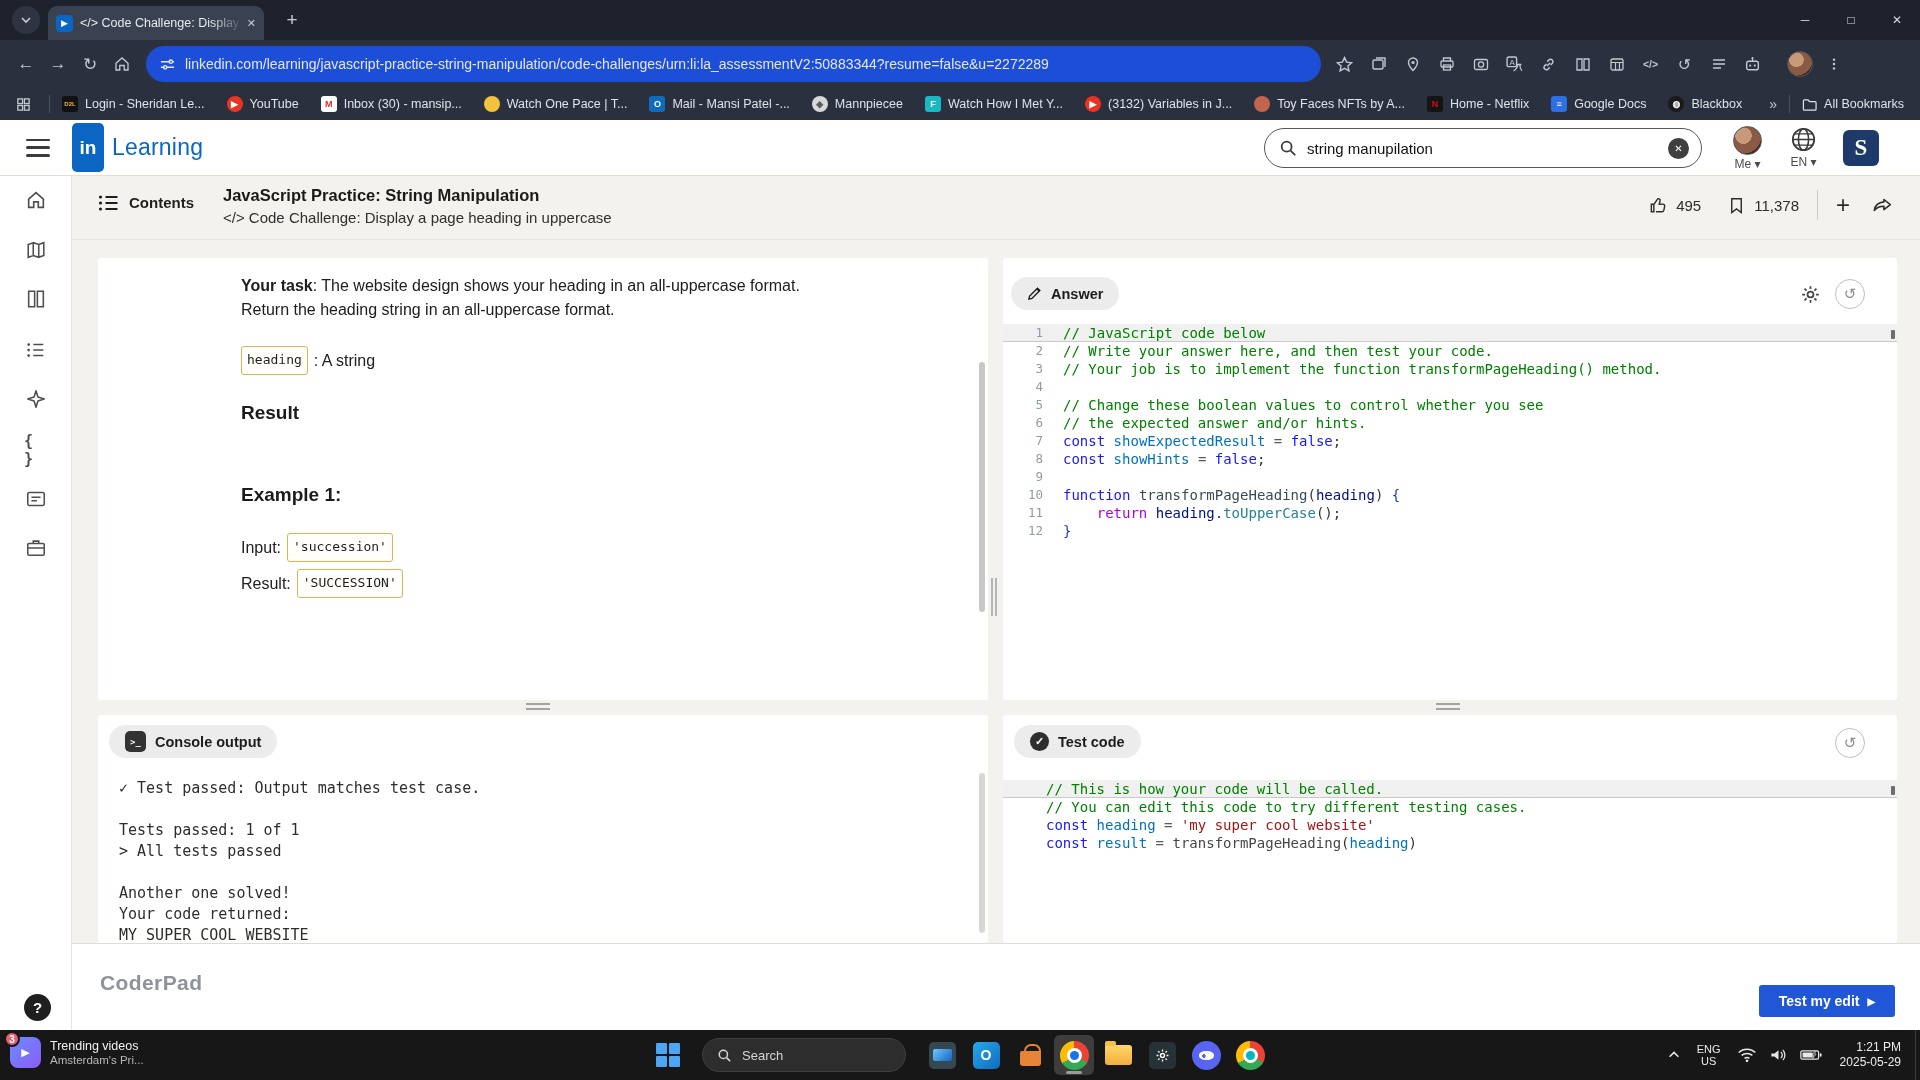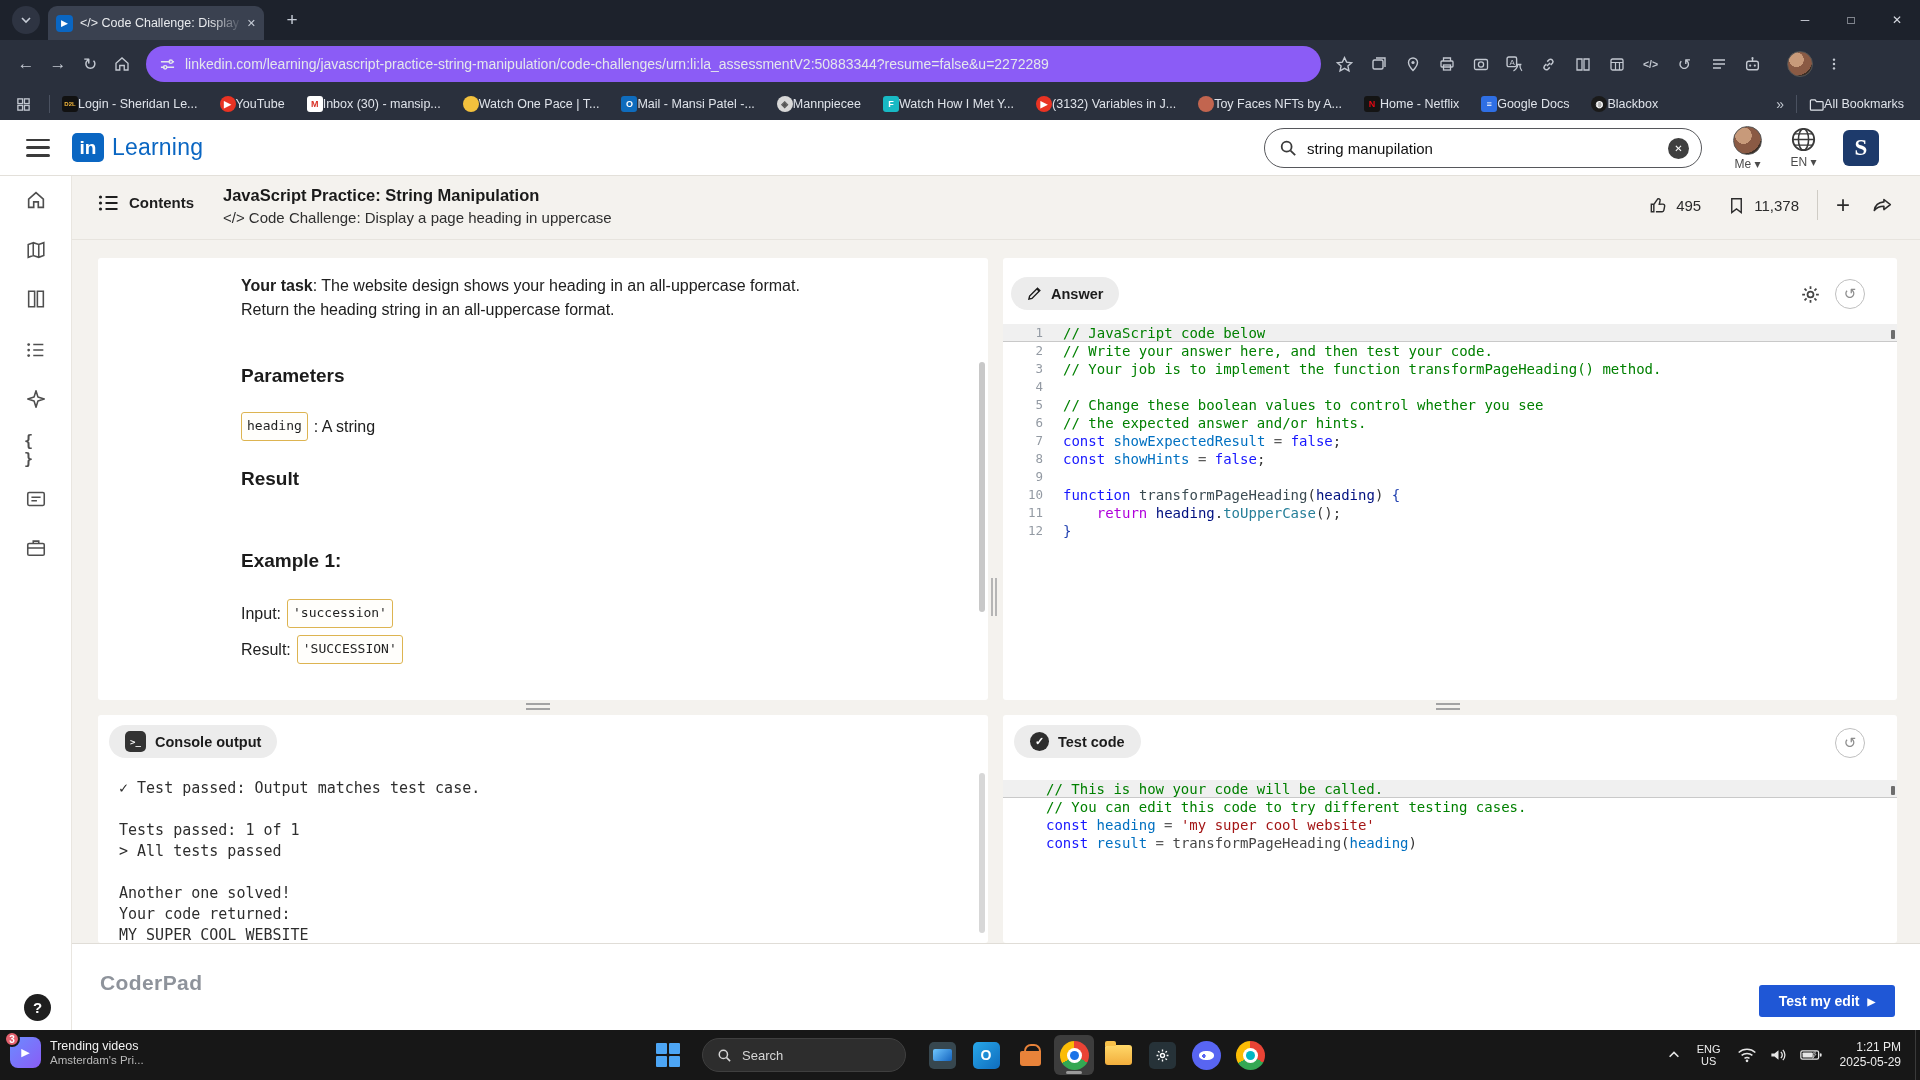--- a/index.html
+++ b/index.html
@@ -14,37 +14,37 @@
   .tab{margin-left:8px;margin-top:6px;width:216px;height:34px;background:#3a4150;border-radius:9px 9px 0 0;display:flex;align-items:center;padding:0 8px;color:#e8eaed;font-size:12.5px}
   .tab .fav{width:17px;height:17px;border-radius:4px;background:#0a66c2;color:#fff;font-size:9px;display:flex;align-items:center;justify-content:center;flex:none}
   .tab .ttl{margin-left:7px;white-space:nowrap;overflow:hidden;flex:1;-webkit-mask-image:linear-gradient(90deg,#000 80%,transparent);mask-image:linear-gradient(90deg,#000 80%,transparent)}
   .tab .x{color:#c6ccd6;font-size:11px;margin-left:4px}
   .newtab{color:#c6ccd6;font-size:19px;margin-left:14px;width:28px;height:28px;display:flex;align-items:center;justify-content:center;border-radius:50%}
   .winctl{margin-left:auto;display:flex;height:40px}
   .winctl span{width:46px;height:40px;display:flex;align-items:center;justify-content:center;color:#d6dae2;font-size:12px}
 
   #navbar{position:absolute;left:0;top:40px;width:1920px;height:48px;background:#2a303d;display:flex;align-items:center;color:#c3c8d1}
   .nav-ic{width:32px;height:32px;display:flex;align-items:center;justify-content:center;font-size:17px;border-radius:50%;flex:none}
-  #urlpill{width:1175px;height:36px;margin-left:8px;background:#8b5cf6;border-radius:18px;display:flex;align-items:center;padding:0 14px;color:#e4e7ec;font-size:14px}
+  #urlpill{width:1175px;height:36px;margin-left:8px;background:#1d4ed8;border-radius:18px;display:flex;align-items:center;padding:0 14px;color:#e4e7ec;font-size:14px}
   #urlpill .url{white-space:nowrap;overflow:hidden}
   .ext-row{display:flex;align-items:center;gap:7px;margin-left:10px}
   .ext{width:27px;height:27px;display:flex;align-items:center;justify-content:center;color:#c3c8d1;border-radius:6px;font-size:12px;flex:none}
   .avatar{width:26px;height:26px;border-radius:50%;background:radial-gradient(circle at 35% 32%,#c89a7a 0 32%,#8a5a44 33% 70%,#3c2e25 71%);flex:none;border:1px solid #555}
 
   #bookmarksbar{position:absolute;left:0;top:88px;width:1920px;height:32px;background:#2a303d;display:flex;align-items:center;color:#dfe3ea;font-size:12.5px}
-  .bm{display:flex;align-items:center;margin-right:22px;white-space:nowrap}
+  .bm{display:flex;align-items:center;gap:7px;margin-right:22px;white-space:nowrap}
   .bm-fav{width:16px;height:16px;border-radius:3px;display:flex;align-items:center;justify-content:center;font-size:9px;font-weight:bold;flex:none}
   .vdiv{width:1px;height:18px;background:#4a5160;margin:0 12px}
 
   
   #liheader{position:absolute;left:0;top:120px;width:1920px;height:56px;background:#fff;border-bottom:1px solid #e3e0da;display:flex;align-items:center}
   .hamburger{width:24px;height:18px;margin-left:26px;display:flex;flex-direction:column;justify-content:space-between}
   .hamburger i{height:2.5px;background:#3b3b3b;border-radius:2px}
   .li-logo{display:flex;align-items:center;margin-left:22px;gap:8px}
-  .li-mark{width:32px;height:29px;background:#0a66c2;border-radius:5px;color:#fff;font-weight:bold;font-size:19px;display:flex;align-items:center;justify-content:center}
+  .li-mark{width:32px;height:49px;background:#0a66c2;border-radius:5px;color:#fff;font-weight:bold;font-size:19px;display:flex;align-items:center;justify-content:center}
   .li-word{color:#0a66c2;font-size:23px;font-weight:500;letter-spacing:.2px}
   #hsearch{position:absolute;left:1264px;top:8px;width:438px;height:40px;border:1.6px solid #56575b;border-radius:20px;background:#fff;display:flex;align-items:center;padding:0 12px 0 14px}
   #hsearch input{border:0;outline:0;flex:1;font-size:15px;color:#111;margin-left:10px;font-family:"Liberation Sans",sans-serif;background:transparent}
   .clear-btn{width:21px;height:21px;border-radius:50%;background:#3f3f3f;color:#fff;font-size:10px;display:flex;align-items:center;justify-content:center}
   .hdr-item{position:absolute;top:6px;display:flex;flex-direction:column;align-items:center;color:#4b4b4b;font-size:12px}
   .hdr-item .lbl{margin-top:2px}
   .s-badge{position:absolute;left:1843px;top:10px;width:36px;height:36px;background:#1d3a6b;border-radius:6px;color:#fff;display:flex;align-items:center;justify-content:center;font-family:"Liberation Serif",serif;font-size:23px;font-weight:bold}
 
   
   #subheader{position:absolute;left:72px;top:176px;width:1848px;height:64px;border-bottom:1px solid #e7e4de}
@@ -433,21 +433,20 @@
           <rect x="3" y="7" width="18" height="13" rx="1.5" fill="none" stroke="currentColor" stroke-width="1.7"></rect>
           <path d="M9 7V4.5h6V7M3 12h18" fill="none" stroke="currentColor" stroke-width="1.7"></path>
         </svg>
       </span>
     <span class="help-btn">?</span>
   </div>
 
   <div class="panel" id="task-panel">
     <div id="task-body">
       <p><b>Your task</b><span>: The website design shows your heading in an all-uppercase format. Return the heading string in an all-uppercase format.</span></p>
-      <div class="h" style="margin-top:42px">Parameters</div>
       <div class="pline" style="margin-top:24px">
         <span class="chip">heading</span>
           <span>: A string</span>
       </div>
       <div class="h" style="margin-top:26px">Result</div>
       <div class="h" style="margin-top:58px">Example 1:</div>
       <div class="pline" style="margin-top:26px">
         <span>Input:</span>
           <span class="chip">'succession'</span>
       </div>

